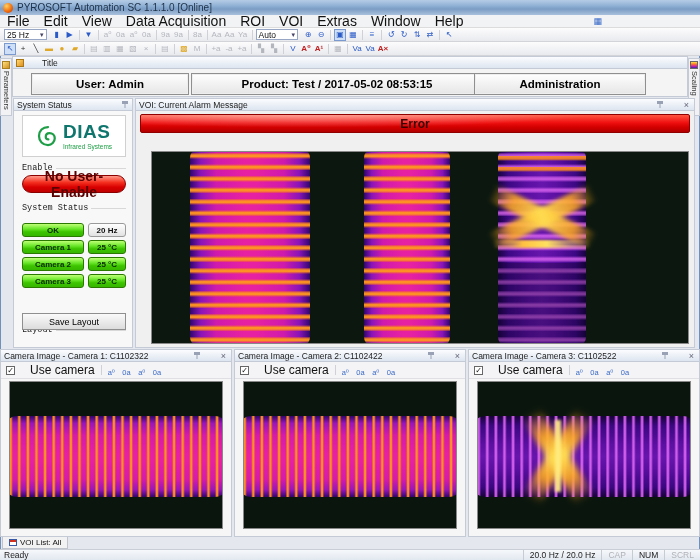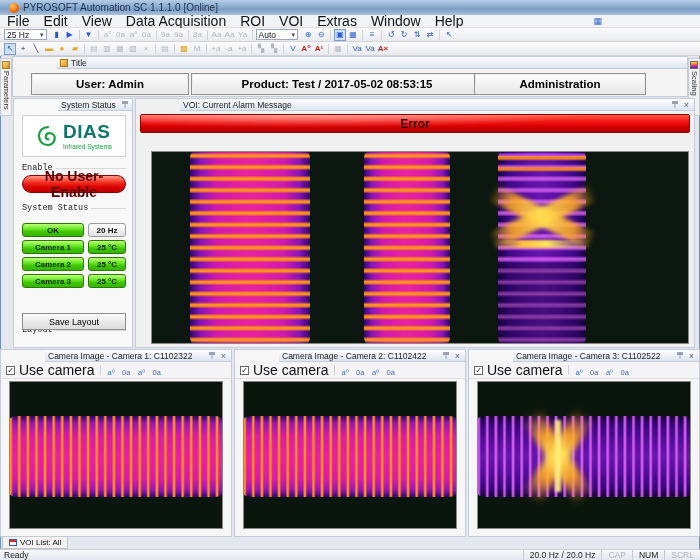--- a/index.html
+++ b/index.html
@@ -2,21 +2,21 @@
 <html><head>
 <meta charset="utf-8">
 <style>
   html,body{margin:0;padding:0;background:#c8ccd4;}
   #app{position:relative;width:700px;height:560px;background:#e4e7ee;
        font-family:"Liberation Sans","DejaVu Sans",sans-serif;color:#111;
        overflow:hidden;box-shadow:inset 0 0 0 1px #7090bc;}
   
   .titlebar{position:absolute;left:0;top:0;width:700px;height:15px;
     background:linear-gradient(180deg,#b6cce6 0%,#8fb0d4 40%,#7b9cc4 60%,#a8c0dc 100%);
-    display:flex;align-items:center;gap:4px;padding-left:9px;box-sizing:border-box;}
+    display:flex;align-items:center;gap:4px;padding-left:3px;box-sizing:border-box;}
   .appicon{width:10px;height:10px;border-radius:50%;
     background:radial-gradient(circle at 35% 30%,#ffd060,#f07010 55%,#c03000);}
   .title-text{font-size:10px;color:#1c3048;white-space:nowrap;}
   
   .menubar{position:absolute;left:0;top:15px;width:700px;height:13px;background:#f2f3f5;
     border-bottom:1px solid #dcdcdc;display:flex;align-items:center;box-sizing:border-box;}
   .menu-items{display:flex;height:100%;align-items:center;}
   .menu-item{font-size:14px;padding:16px 7px;color:#111;}
   .menu-win-icon{margin-left:auto;margin-right:98px;font-size:9px;color:#3a6ac8;}
   
@@ -33,22 +33,22 @@
   .tbi{width:12px;height:12px;display:flex;align-items:center;justify-content:center;
     font-size:8px;line-height:1;}
   .tbi.blue{color:#2a5ac8;} .tbi.gray{color:#b4b6be;} .tbi.dark{color:#333;}
   .tbi.yellow{color:#e0a828;} .tbi.red{color:#c02020;font-weight:bold;}
   .tbi.pressed{border:1px solid #7a9ad0;background:#cfe0f6;color:#2a5ac8;box-sizing:border-box;}
   .tbi.sep{width:1px;height:10px;background:#cfd1d7;margin:0 2px;}
   
   .title-panel{position:absolute;left:12px;top:56px;width:676px;height:41px;
     background:#f4f4f4;border:1px solid #c4cad6;box-sizing:border-box;}
   .phead{height:12px;background:linear-gradient(180deg,#fbfcfe,#dde5f0);
-    border-bottom:1px solid #c4cad6;display:flex;align-items:center;gap:3px;
-    padding:0 3px;font-size:8.5px;color:#222;box-sizing:border-box;margin-left:44px;}
+    border-bottom:1px solid #c4cad6;display:flex;align-items:center;gap:18px;
+    padding:0 3px;font-size:8.5px;color:#222;box-sizing:border-box;}
   .phead .phead-title{flex:1;white-space:nowrap;overflow:hidden;}
   .phead-ico{width:8px;height:8px;background:linear-gradient(135deg,#ffd870,#e09020);
     border:1px solid #a87818;box-sizing:border-box;}
   .pin-svg{flex:0 0 auto;}
   .pclose{font-size:9px;color:#667;width:9px;text-align:center;}
   .hbtn{position:absolute;top:16px;height:22px;
     background:linear-gradient(180deg,#ffffff,#f3f3f3 45%,#e6e6e6);
     border:1px solid #8f8f8f;box-shadow:inset 0 0 0 1px #eee;
     font-weight:bold;font-size:11.5px;display:flex;align-items:center;justify-content:center;
     box-sizing:border-box;}
@@ -132,21 +132,21 @@
   .vstreak{position:absolute;left:-6%;width:112%;top:46%;height:4.5%;filter:blur(1px);
     background:linear-gradient(90deg,rgba(255,190,50,0),#ffc040 30%,#ffe060 55%,rgba(255,190,50,0));}
   
   .cams{position:absolute;left:0;top:349px;width:700px;height:188px;display:flex;gap:2px;}
   .cam-panel{flex:1;position:relative;background:#f6f6f6;border:1px solid #c4cad6;box-sizing:border-box;}
   .cam-toolbar{position:absolute;left:0;top:12px;right:0;height:17px;background:#f4f4f6;
     border-bottom:1px solid #e0e0e4;display:flex;align-items:center;gap:4px;padding-left:5px;
     box-sizing:border-box;}
   .cb{width:9px;height:9px;background:#fff;border:1px solid #666;display:flex;align-items:center;
     justify-content:center;font-size:8px;color:#111;box-sizing:border-box;}
-  .cb-label{font-size:14px;}
+  .cb-label{font-size:12px;margin-left:11px;}
   .vsep{width:1px;height:10px;background:#cfd1d7;margin:0 2px;}
   .cam-ic{font-size:7.5px;color:#3a6ac8;margin-right:3px;}
   .cam-img{position:absolute;left:8px;right:8px;top:31px;bottom:7px;background:#0a150d;
     border:1px solid #888;overflow:hidden;box-sizing:border-box;}
   .coil-h{position:absolute;left:-5px;right:-5px;top:23%;bottom:21%;border-radius:12px;
     background:
      repeating-linear-gradient(90deg,rgba(0,0,0,0) 0 3.5px,rgba(255,125,15,.45) 4.3px,
        rgba(255,150,30,.95) 5.2px,rgba(255,150,30,.95) 6.2px,rgba(255,125,15,.45) 7px,
        rgba(0,0,0,0) 8px,rgba(0,0,0,0) 8.6px),
      linear-gradient(180deg,#30066e 0%,#9a16b8 9%,#d61ca8 24%,#e621a2 46%,#e621a2 56%,

